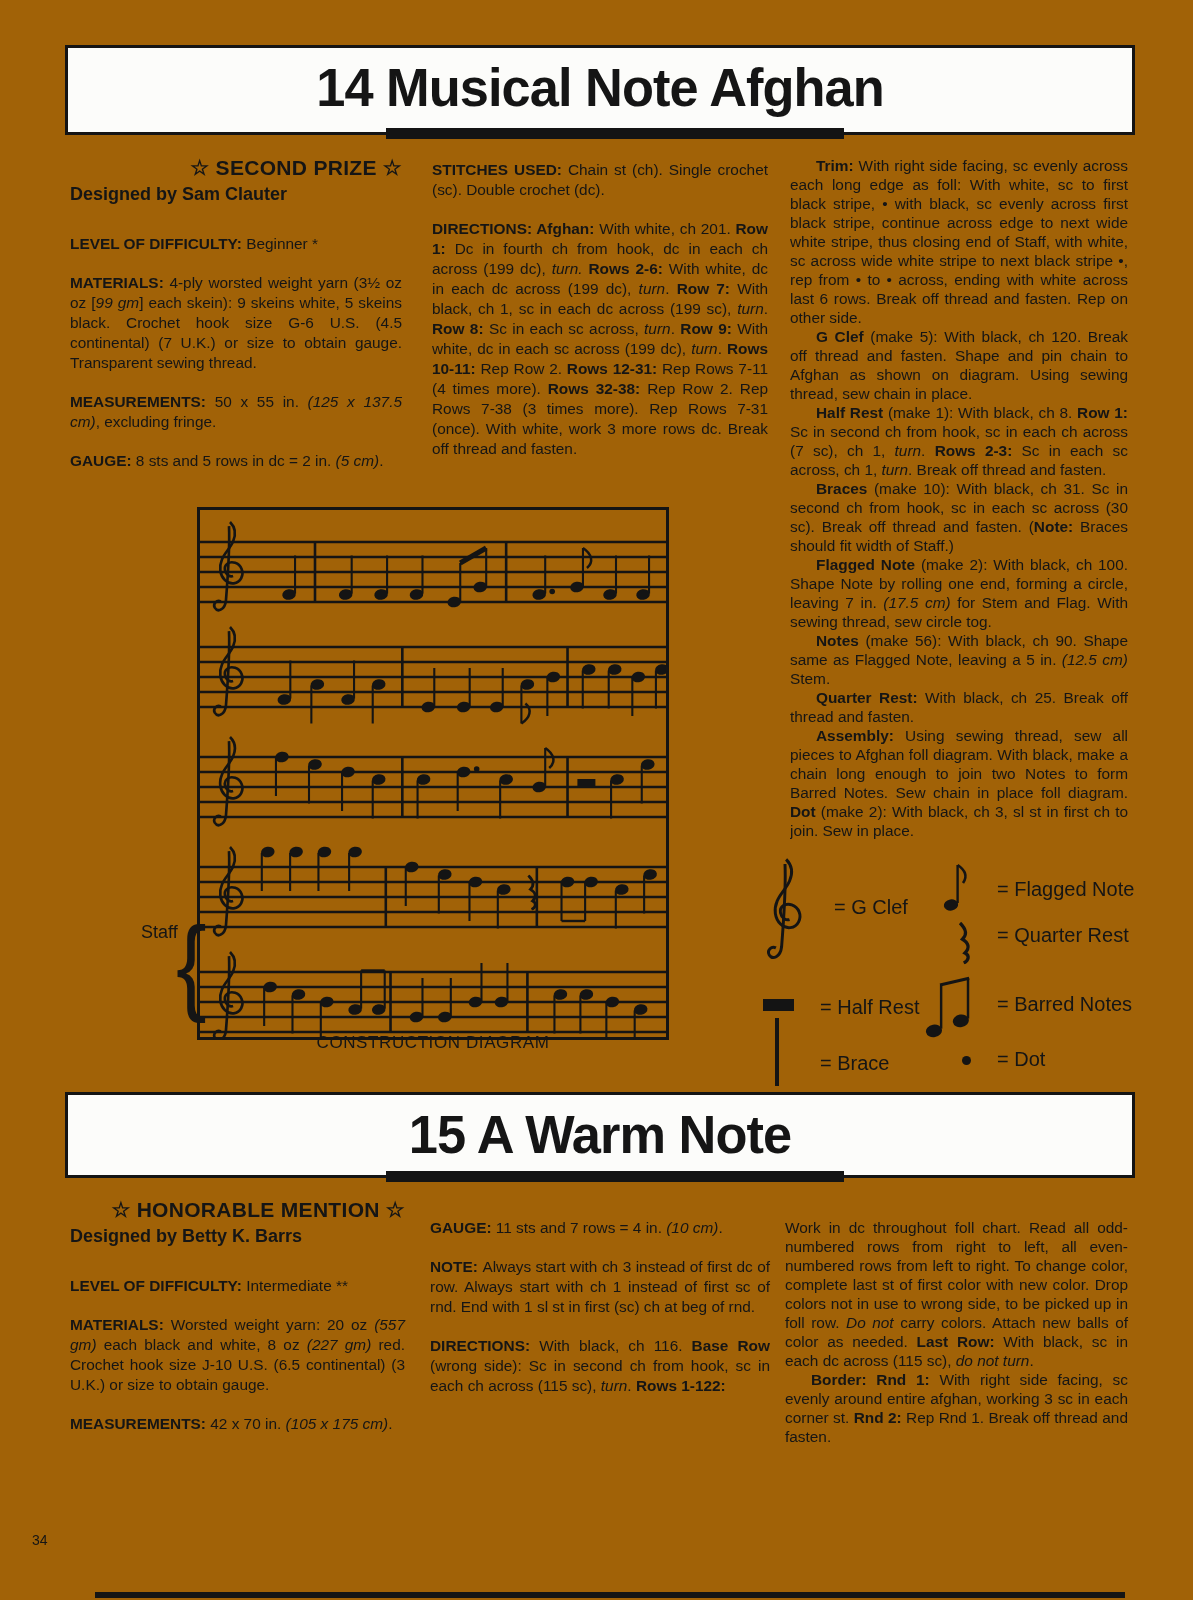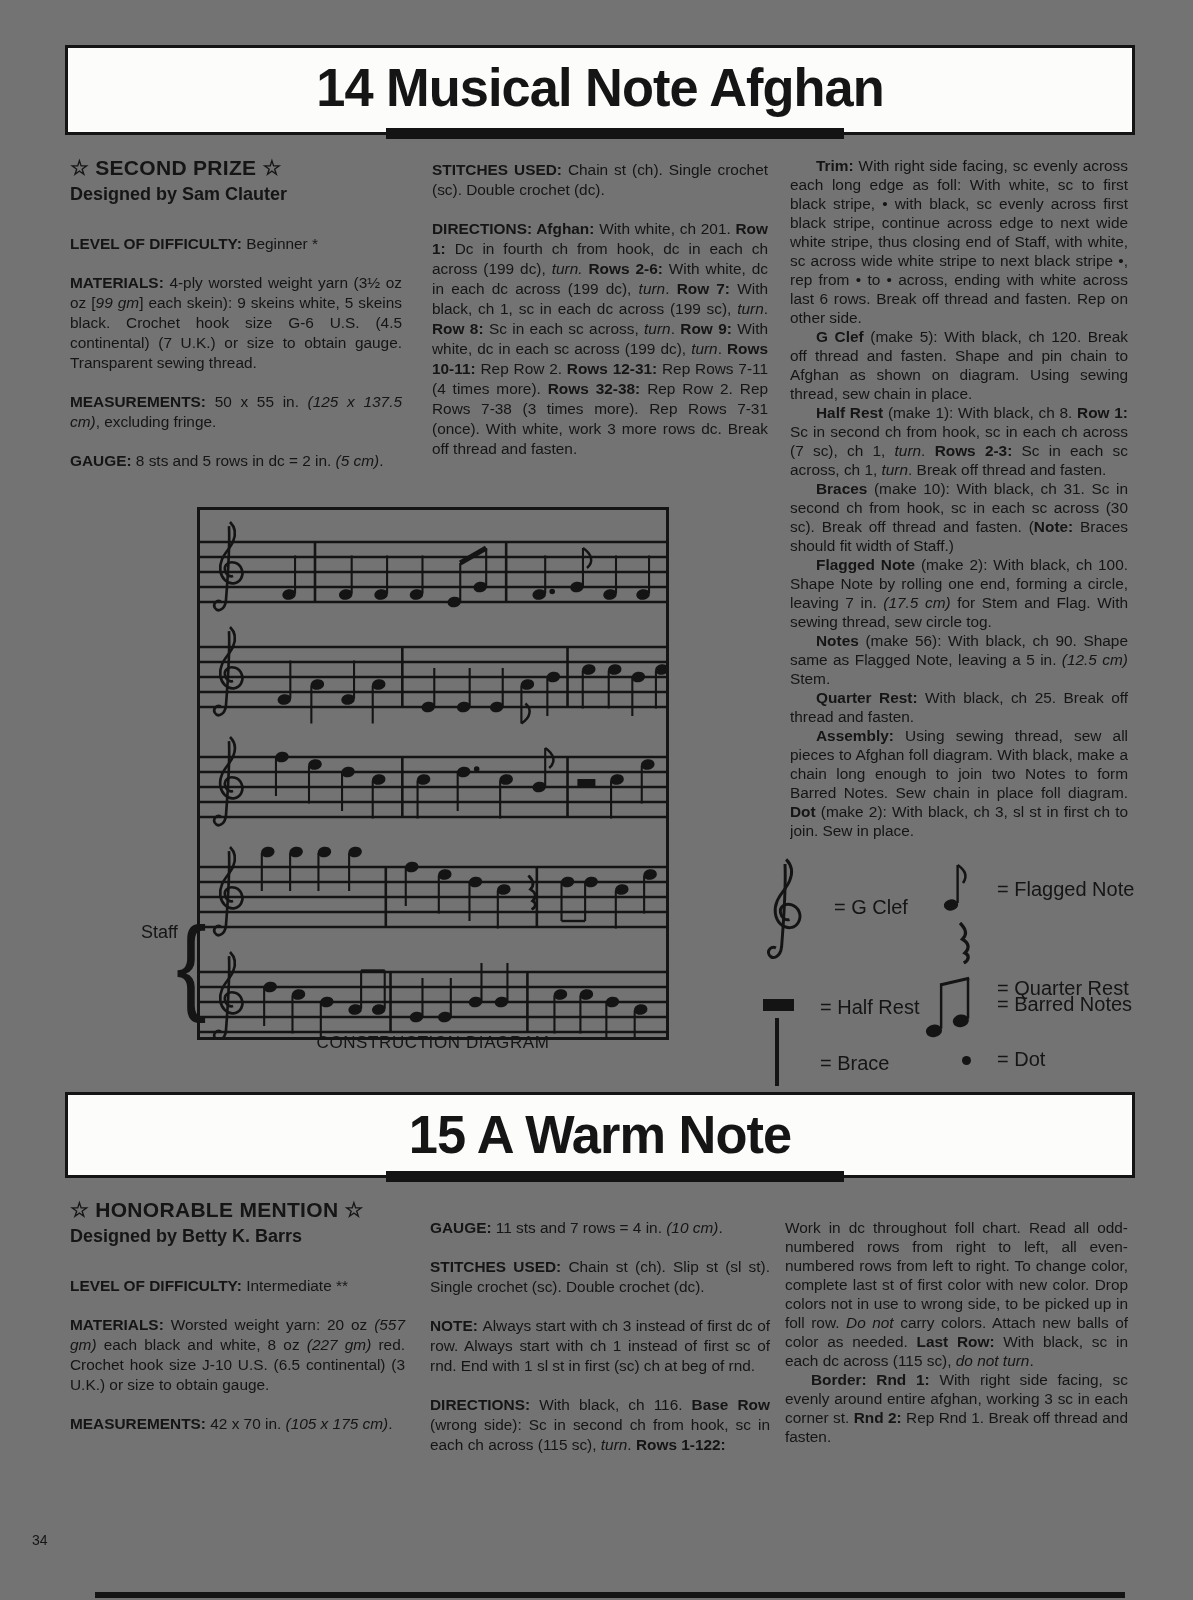--- a/index.html
+++ b/index.html
@@ -1,25 +1,25 @@
 <!DOCTYPE html>
 <html><head>
 <meta charset="utf-8">
 <style>
   html,body{margin:0;padding:0;background:#e8e8e4;}
-  .page{position:relative;width:1193px;height:1600px;background:#737373;color:#151515;
+  .page{position:relative;width:1193px;height:1600px;background:#a16207;color:#151515;
         font-family:"Liberation Sans",sans-serif;overflow:hidden;}
   .titlebox{position:absolute;left:65px;width:1064px;border:3px solid #141414;background:#fcfcfa;}
   .titlebox .bigtitle{display:block;text-align:center;font-weight:bold;font-size:54px;
         letter-spacing:-1px;transform:scaleX(.97);margin:8px 0 18px 0;}
   .underbar{position:absolute;left:318px;bottom:-7px;width:458px;height:11px;background:#141414;}
   .col{position:absolute;font-size:15.4px;line-height:20px;text-align:justify;}
   .col p{margin:0 0 19px 0;}
   .colind p{margin:0;text-indent:26px;line-height:19px;}
-  .prize{font-size:21px;font-weight:bold;text-align:left;letter-spacing:.3px;margin:0 0 6px 0 !important;text-indent:0 !important;}
+  .prize{font-size:21px;font-weight:bold;text-align:right;letter-spacing:.3px;margin:0 0 6px 0 !important;text-indent:0 !important;}
   .designer{font-size:18px;font-weight:bold;text-align:left;margin:0 0 30px 0 !important;}
   .cap{position:absolute;font-size:17px;letter-spacing:.6px;text-align:center;}
   .stafflabel{position:absolute;font-size:18px;}
   .bracechar{position:absolute;font-size:92px;font-weight:400;transform:scaleY(1.15);line-height:92px;}
   .legend-label{position:absolute;font-size:20px;white-space:nowrap;}
   .pagenum{position:absolute;font-size:14px;}
   .bottomedge{position:absolute;left:95px;top:1592px;width:1030px;height:6px;background:#141414;}
   svg{display:block;}
 </style>
 </head>
@@ -264,21 +264,21 @@
       <path d="M15.6 8 C23 13 26 19 21 26" fill="none" stroke="#141414" stroke-width="2.6"></path>
     </svg>
   </div>
   <span class="legend-label" style="left:997px;top:878px;">=  Flagged Note</span>
 
   <div style="position:absolute;left:955px;top:921px;">
     <svg width="20" height="44" viewBox="0 0 16 34">
         <use href="#qrest"></use>
       </svg>
   </div>
-  <span class="legend-label" style="left:997px;top:977px;">= Quarter Rest</span>
+  <span class="legend-label" style="left:997px;top:924px;">= Quarter Rest</span>
 
   <div style="position:absolute;left:925px;top:966px;">
     <svg width="56" height="76" viewBox="0 0 50 66">
       <ellipse cx="8" cy="57" rx="7.2" ry="5.6" fill="#141414" transform="rotate(-10 8 57)"></ellipse>
       <line x1="14.4" y1="55" x2="14.4" y2="16" stroke="#141414" stroke-width="2.2"></line>
       <ellipse cx="32" cy="48" rx="7.2" ry="5.6" fill="#141414" transform="rotate(-10 32 48)"></ellipse>
       <line x1="38.4" y1="46" x2="38.4" y2="10" stroke="#141414" stroke-width="2.2"></line>
       <line x1="13.4" y1="16" x2="39.4" y2="10" stroke="#141414" stroke-width="2.6"></line>
     </svg>
   </div>
@@ -295,21 +295,20 @@
   <div class="col" style="left:70px;top:1200px;width:335px;height:290px;">
     <p class="prize">☆   HONORABLE MENTION   ☆</p>
     <p class="designer">Designed by Betty K. Barrs</p>
     <p><span style="font-weight: bold;">LEVEL OF DIFFICULTY: </span><span>Intermediate **</span></p>
     <p><span style="font-weight: bold;">MATERIALS: </span><span>Worsted weight yarn: 20 oz </span><span style="font-style: italic;">(557 gm)</span><span> each black and white, 8 oz </span><span style="font-style: italic;">(227 gm)</span><span> red. Crochet hook size J-10 U.S. (6.5 continental) (3 U.K.) or size to obtain gauge.</span></p>
     <p><span style="font-weight: bold;">MEASUREMENTS: </span><span>42 x 70 in. </span><span style="font-style: italic;">(105 x 175 cm)</span><span>.</span></p>
   </div>
 
   <div class="col" style="left:430px;top:1218px;width:340px;height:280px;">
     <p><span style="font-weight: bold;">GAUGE: </span><span>11 sts and 7 rows = 4 in. </span><span style="font-style: italic;">(10 cm)</span><span>.</span></p>
-    <p><span style="font-weight: bold;">STITCHES USED: </span><span>Chain st (ch). Slip st (sl st). Single crochet (sc). Double crochet (dc).</span></p>
     <p><span style="font-weight: bold;">NOTE: </span><span>Always start with ch 3 instead of first dc of row. Always start with ch 1 instead of first sc of rnd. End with 1 sl st in first (sc) ch at beg of rnd.</span></p>
     <p><span style="font-weight: bold;">DIRECTIONS: </span><span>With black, ch 116. </span><span style="font-weight: bold;">Base Row </span><span>(wrong side): Sc in second ch from hook, sc in each ch across (115 sc), </span><span style="font-style: italic;">turn</span><span>. </span><span style="font-weight: bold;">Rows 1-122:</span></p>
   </div>
 
   <div class="col colind" style="left:785px;top:1218px;width:343px;height:300px;">
     <p style="text-indent:0;"><span>Work in dc throughout foll chart. Read all odd-numbered rows from right to left, all even-numbered rows from left to right. To change color, complete last st of first color with new color. Drop colors not in use to wrong side, to be picked up in foll row. </span><span style="font-style: italic;">Do not</span><span> carry colors. Attach new balls of color as needed. </span><span style="font-weight: bold;">Last Row: </span><span>With black, sc in each dc across (115 sc), </span><span style="font-style: italic;">do not turn</span><span>.</span></p>
     <p><span style="font-weight: bold;">Border: Rnd 1: </span><span>With right side facing, sc evenly around entire afghan, working 3 sc in each corner st. </span><span style="font-weight: bold;">Rnd 2: </span><span>Rep Rnd 1. Break off thread and fasten.</span></p>
   </div>
 
   <span class="pagenum" style="left:32px;top:1532px;">34</span>

